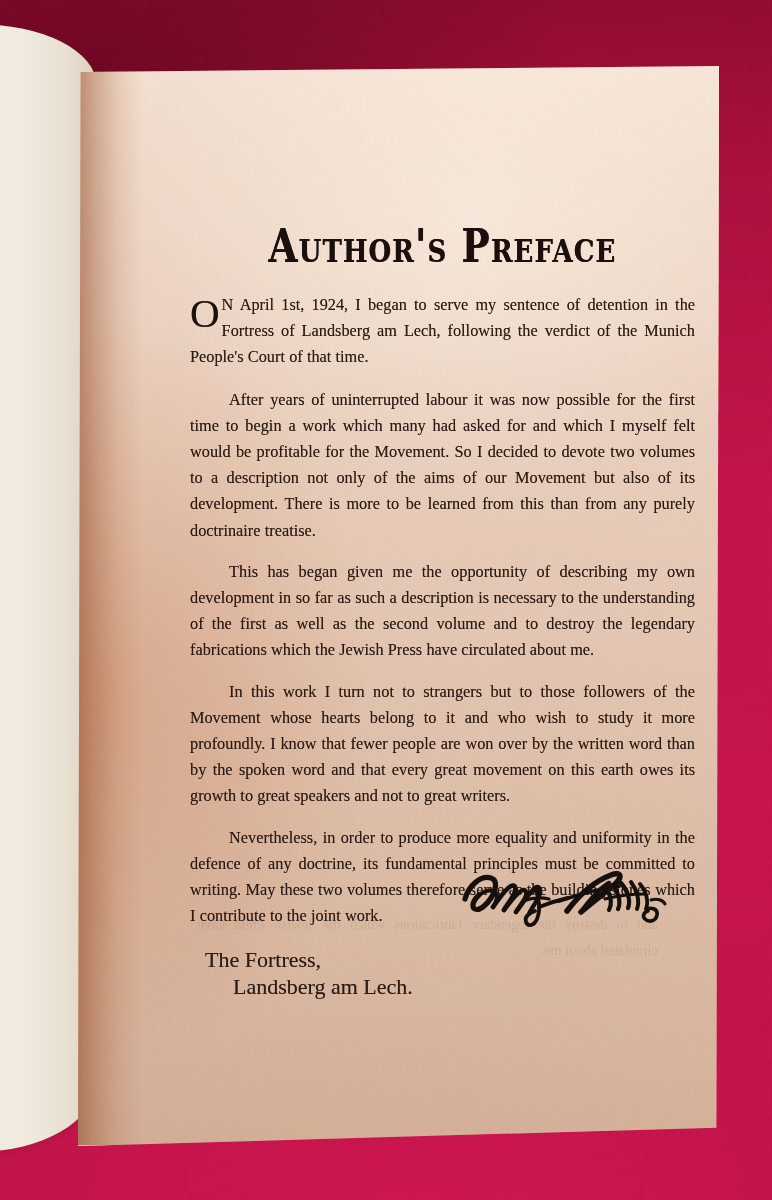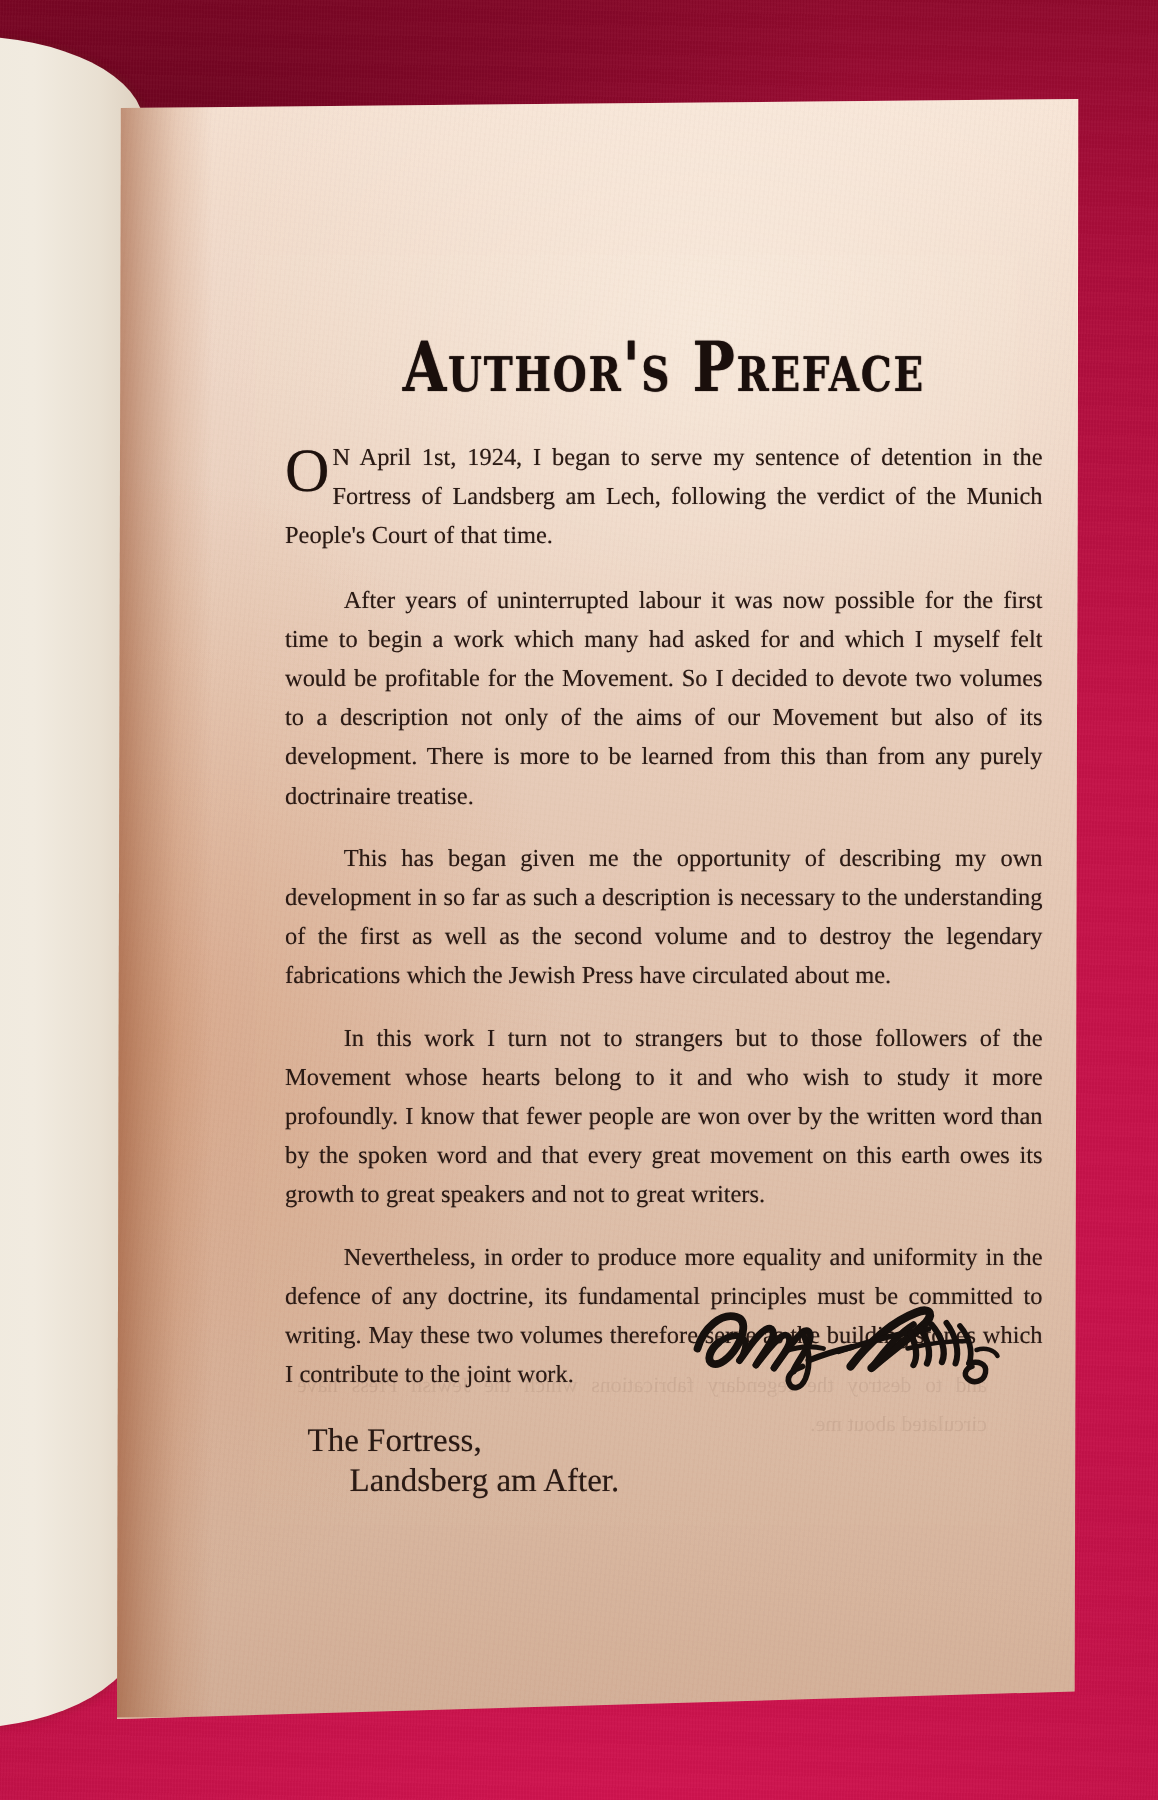--- a/index.html
+++ b/index.html
@@ -289,18 +289,18 @@
             <path d="M150 40 C162 37 176 35 190 35" stroke-width="3.0"></path>
 
             <path d="M191 50 C197 48 203 50 202 56 C201 62 194 64 190 60 C187 57 189 53 193 52" stroke-width="3.6"></path>
             <path d="M196 41 C202 39 208 41 210 45" stroke-width="3.0"></path>
           </g>
         </svg>
       </div>
 
       <div class="place">
         <span>The Fortress,</span>
-        <span class="line2">Landsberg am After.</span>
+        <span class="line2">Landsberg am Lech.</span>
       </div>
 
     </div>
   </div>
 </div>
 
 </body></html>

